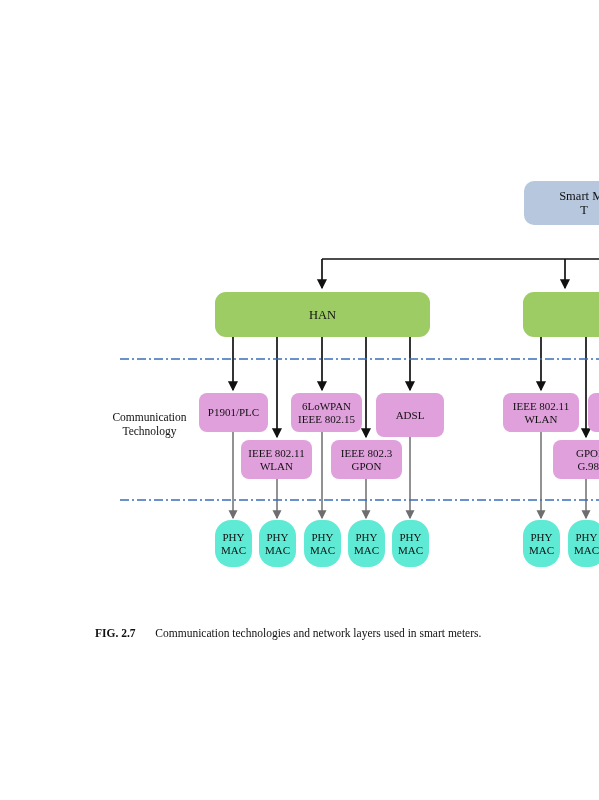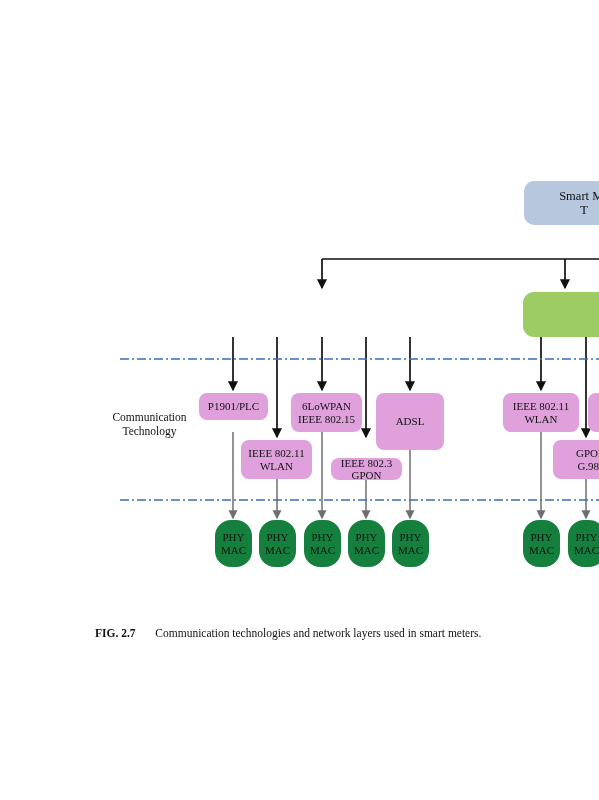--- a/index.html
+++ b/index.html
@@ -33,21 +33,21 @@
     background:#9ccc63;
     border-radius:11px;
     font-size:12.5px;
   }
   .node-tech{
     background:#e0a0dc;
     border-radius:8px;
     font-size:11px;
   }
   .node-layer{
-    background:#15803d;
+    background:#5eead4;
     border-radius:16px;
     font-size:11px;
   }
   .side-label{
     position:absolute;
     font-size:11.5px;
     color:#111111;
     text-align:center;
     line-height:1.2;
     white-space:pre-line;
@@ -113,33 +113,34 @@
 
     <g stroke="#3a6fb8" stroke-width="1.5" fill="none" stroke-dasharray="9 3 2 3">
       <path d="M120,359 L599,359"></path>
       <path d="M120,500 L599,500"></path>
     </g>
   </svg>
 
   <div class="node node-top" style="left:524px;top:181px;width:120px;height:44px;">Smart Me
 T</div>
 
+  <div class="node node-domain" style="left:215px;top:292px;width:215px;height:45px;">HAN</div>
   <div class="node node-domain" style="left:523px;top:292px;width:215px;height:45px;"></div>
 
   <div class="side-label" style="left:92px;top:411px;width:115px;">Communication
 Technology</div>
 
-  <div class="node node-tech" style="left:199px;top:393px;width:69px;height:27px;">P1901/PLC</div>
+  <div class="node node-tech" style="left:199px;top:393px;width:69px;height:39px;">P1901/PLC</div>
   <div class="node node-tech" style="left:291px;top:393px;width:71px;height:39px;">6LoWPAN
 IEEE 802.15</div>
-  <div class="node node-tech" style="left:376px;top:393px;width:68px;height:57px;">ADSL</div>
+  <div class="node node-tech" style="left:376px;top:393px;width:68px;height:44px;">ADSL</div>
 
   <div class="node node-tech" style="left:241px;top:440px;width:71px;height:39px;">IEEE 802.11
 WLAN</div>
-  <div class="node node-tech" style="left:331px;top:458px;width:71px;height:22px;">IEEE 802.3
+  <div class="node node-tech" style="left:331px;top:440px;width:71px;height:39px;">IEEE 802.3
 GPON</div>
 
   <div class="node node-tech" style="left:503px;top:393px;width:76px;height:39px;">IEEE 802.11
 WLAN</div>
   <div class="node node-tech" style="left:553px;top:440px;width:76px;height:39px;">GPON
 G.984</div>
   <div class="node node-tech" style="left:588px;top:393px;width:60px;height:39px;"></div>
 
   <div class="node node-layer" style="left:215px;top:520px;width:37px;height:47px;">PHY
 MAC</div>

